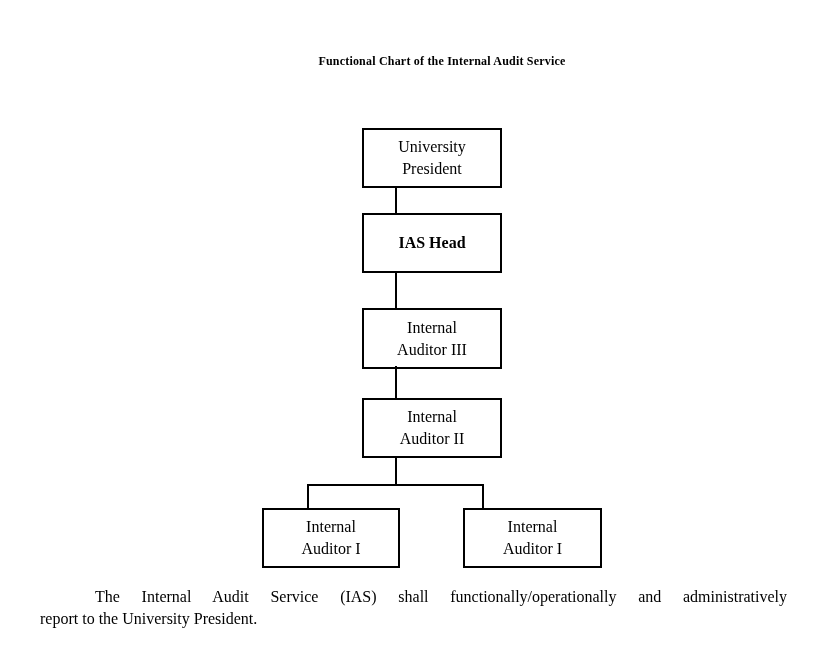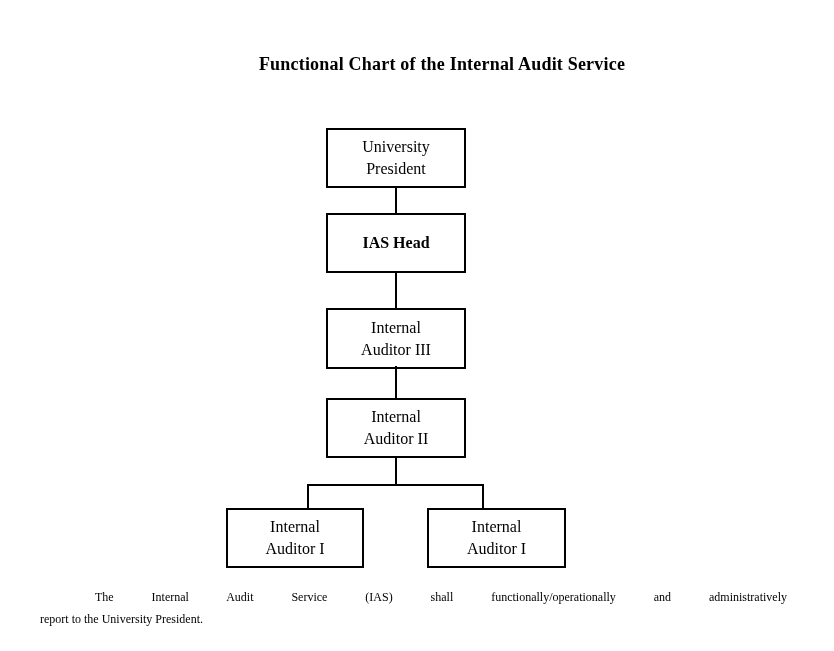--- a/index.html
+++ b/index.html
@@ -14,45 +14,46 @@
   }
   .chart-title {
     position: absolute;
     top: 54px;
     left: 0;
     width: 100%;
     box-sizing: border-box;
     padding-left: 50px;      
     text-align: center;
     font-weight: bold;
-    font-size: 18px;
+    font-size: 12px;
     letter-spacing: 0.2px;
   }
   .node {
     position: absolute;
     box-sizing: border-box;
     border: 2px solid #000000;
     background: #ffffff;
     display: flex;
     align-items: center;
     justify-content: center;
     text-align: center;
     font-size: 16px;
     line-height: 22px;
+    margin-left: 36px;
   }
   .connector {
     position: absolute;
     background: #000000;
   }
   .footnote {
     position: absolute;
     left: 40px;
     top: 586px;
     width: 747px;
-    font-size: 12px;
+    font-size: 16px;
     line-height: 22px;
   }
   .footnote .l1 {
     text-align: justify;
     text-align-last: justify;
     text-indent: 55px;
     white-space: nowrap;  
     overflow: hidden;
   }
   .footnote .l2 {

